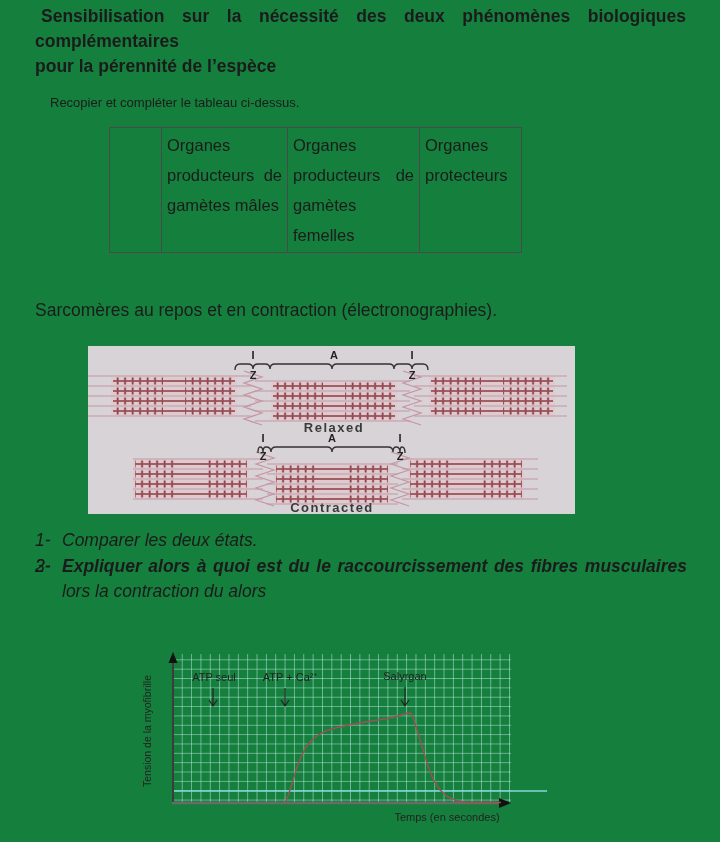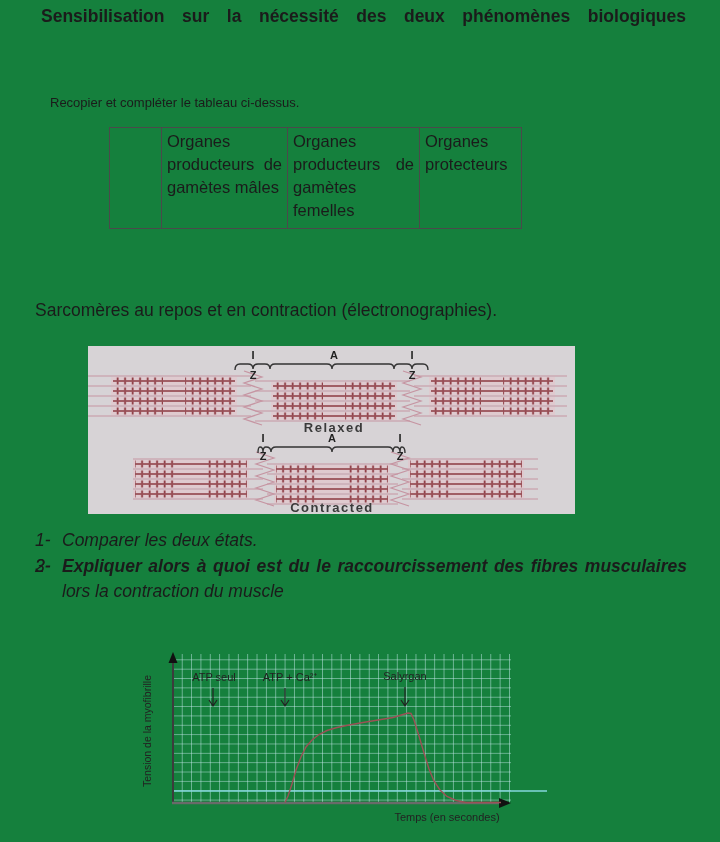--- a/index.html
+++ b/index.html
@@ -11,21 +11,21 @@
         font-family:"Liberation Sans",sans-serif;color:var(--ink);}
   
   .title{position:absolute;left:35px;top:4px;width:651px;font-weight:bold;
          font-size:17.5px;line-height:25px;}
   .jline{display:block;text-align:justify;text-align-last:justify;text-indent:6px;}
   .bline{display:block;}
   .instruction{position:absolute;left:35px;top:95px;font-size:13px;margin-left:15px;}
   
   .tblwrap{position:absolute;left:109px;top:127px;}
   table.doc{border-collapse:collapse;table-layout:fixed;width:412px;}
-  table.doc td{border:1.6px solid #4a4a4a;font-size:16.5px;line-height:23px;
+  table.doc td{border:1.6px solid #4a4a4a;font-size:16.5px;line-height:30px;
                padding:2px 5px;vertical-align:top;overflow:hidden;}
   table.doc tr.hdr td{height:96px;}
   table.doc tr.bdy td{height:44px;}
   td.hjust{text-align:justify;}
   td.rowlabel{vertical-align:bottom;padding-bottom:3px;}
   
   .sectionhead{position:absolute;left:35px;top:300px;font-weight:normal;font-size:17.5px;}
   
   .empanel{position:absolute;left:88px;top:346px;width:487px;height:168px;background:var(--panel);}
   .empanel svg{display:block;}
@@ -52,20 +52,22 @@
   .annline{stroke:#222;stroke-width:1.2;fill:none;}
   .curve{fill:none;stroke:var(--curve);stroke-width:1.4;}
 </style>
 </head>
 <body>
 
 <div class="page">
 
   <div class="title">
     <span class="jline">Sensibilisation sur la nécessité des deux phénomènes biologiques</span>
+    <span class="bline">complémentaires</span>
+    <span class="bline">pour la pérennité de l’espèce</span>
   </div>
 
   <div class="instruction">Recopier et compléter le tableau ci-dessus.</div>
 
   <div class="tblwrap">
     <table class="doc">
       <colgroup>
           <col style="width:52px">
           <col style="width:126px">
           <col style="width:132px">
@@ -201,21 +203,21 @@
     <div class="q">
       <span class="qnum">1-</span>
       <span>Comparer les deux états.</span>
     </div>
     <div class="q">
       <span class="qnum">2-</span>
     </div>
     <div class="q">
       <span class="qnum">3-</span>
       <span class="jl">Expliquer alors à quoi est du le raccourcissement des fibres musculaires</span>
-      <span>lors la contraction du muscle</span>
+      <span>lors la contraction du alors</span>
     </div>
   </div>
 
   <div class="graph">
     <svg width="420" height="188" viewBox="0 0 420 188">
       <defs>
         <pattern id="g9" width="9.35" height="9.35" patternUnits="userSpaceOnUse">
           <path d="M9.35 0 H0 V9.35" fill="none" stroke="#c3e8ea" stroke-width="1"></path>
         </pattern>
       </defs>

